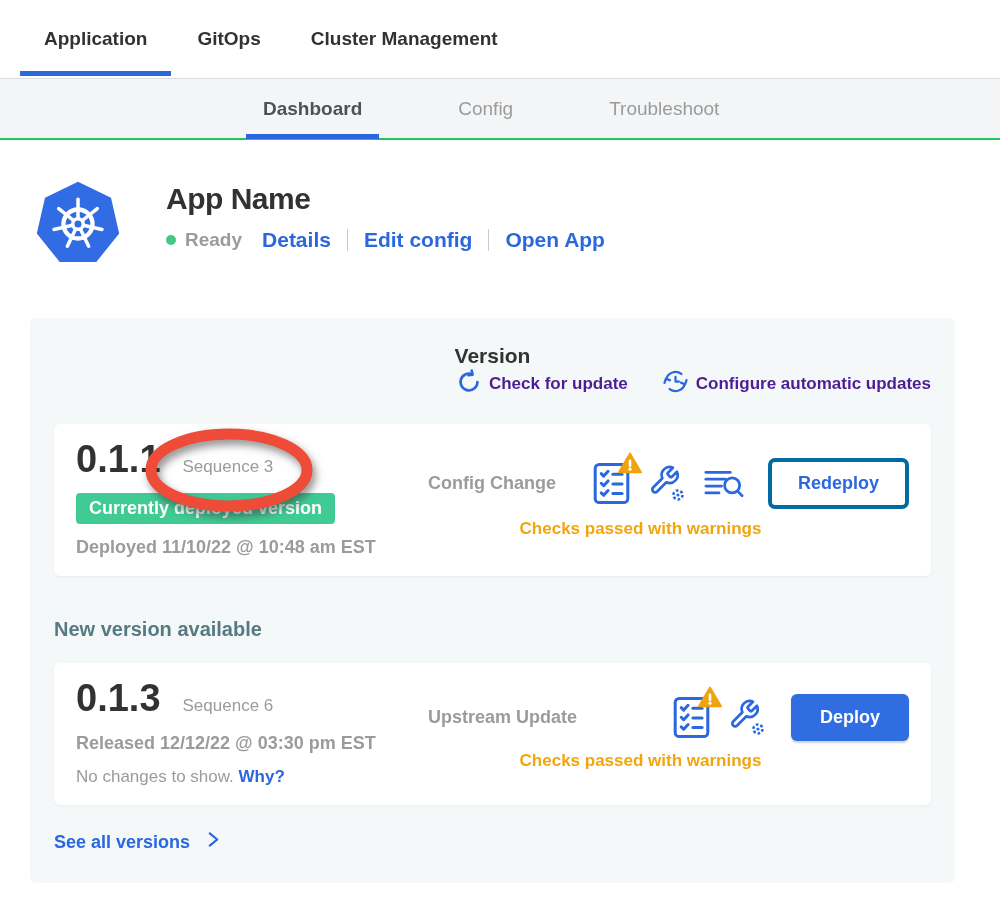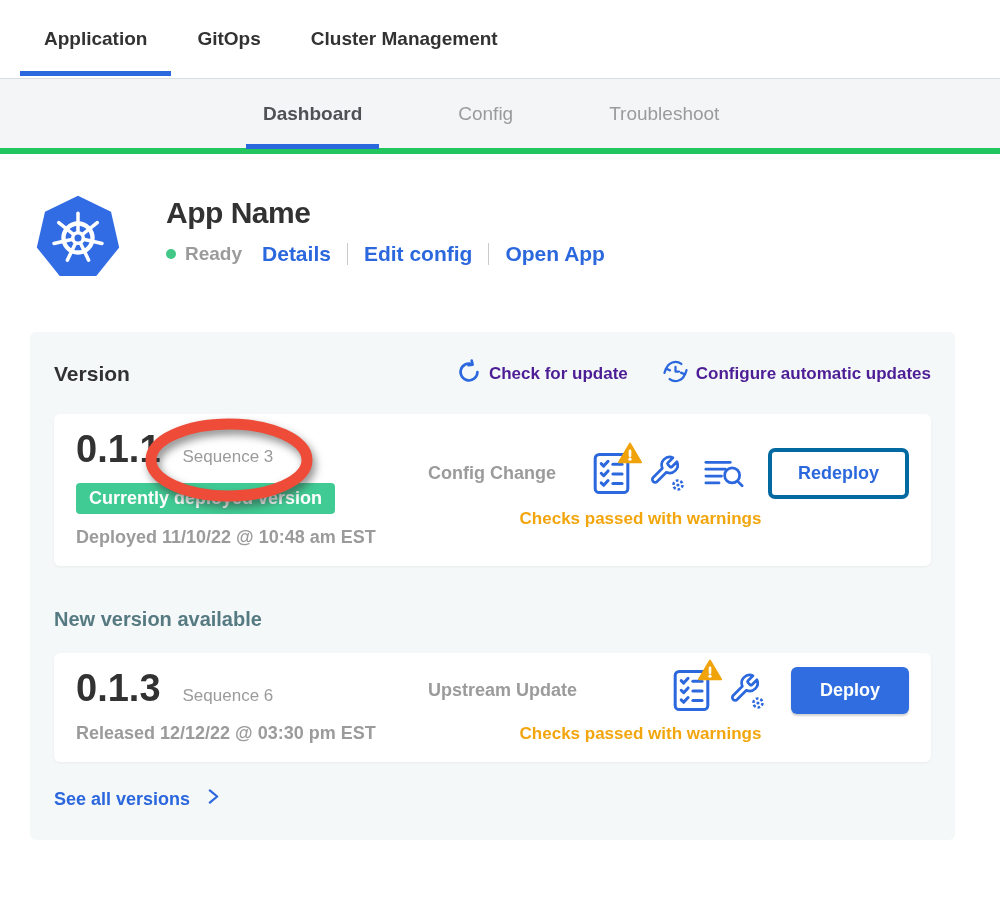--- a/index.html
+++ b/index.html
@@ -6,41 +6,41 @@
   html,body { width:1000px; height:898px; overflow:hidden; background:#fff;
               font-family:"Liberation Sans", sans-serif; color:#323232; }
 
   
   .pnav { display:flex; align-items:stretch; height:78px; padding-left:20px; gap:2px; background:#fff; }
   .pnav-item { position:relative; display:flex; align-items:center; padding:0 24px;
                font-size:19px; font-weight:700; color:#323232; cursor:pointer; white-space:nowrap; }
   .pnav-item.active::after { content:""; position:absolute; left:0; right:0; bottom:2px; height:5px; background:#2b67dd; }
 
   
-  .snav { display:flex; align-items:stretch; height:76px; padding-left:246px; gap:62px;
-          background:#f4f5f6; border-top:1px solid #d9dcde; border-bottom:6px solid #22c55e; }
+  .snav { display:flex; align-items:stretch; height:62px; padding-left:246px; gap:62px;
+          background:#f4f5f6; border-top:1px solid #d9dcde; border-bottom:2px solid #22c55e; }
   .snav-item { position:relative; display:flex; align-items:center; padding:0 17px;
                font-size:19px; color:#9b9b9b; font-weight:500; cursor:pointer; white-space:nowrap; }
   .snav-item.active { color:#4f5255; font-weight:700; }
   .snav-item.active::after { content:""; position:absolute; left:0; right:0; bottom:-1px; height:5px; background:#2b67dd; }
 
   
   .app-header { display:flex; align-items:flex-start; margin:40px 0 0 34px; }
   .logo-wrap { width:88px; height:88px; flex:0 0 auto; }
   .header-text { margin-left:44px; padding-top:2px; }
   .app-title { font-size:30px; font-weight:700; letter-spacing:-0.5px; color:#323232; }
   .status-row { display:flex; align-items:center; margin-top:12px; }
   .status-dot { width:10px; height:10px; border-radius:50%; background:#42c787; margin-right:9px; }
   .status-text { font-size:19px; font-weight:700; color:#9b9b9b; margin-right:20px; }
   .hlink { font-size:21px; font-weight:700; color:#2b67dd; cursor:pointer; }
   .vsep { width:1px; height:22px; background:#c7cbce; margin:0 16px; }
 
   
   .version-card { margin:50px 45px 0 30px; background:#f5f8f9; border-radius:6px; padding:26px 24px 30px; }
-  .vc-header { display:flex; align-items:center; }
+  .vc-header { display:flex; align-items:center;flex-direction:column; }
   .vc-title { font-size:21px; font-weight:700; color:#323232; }
   .vc-actions { margin-left:auto; display:flex; align-items:center; gap:34px; }
   .vc-action { display:flex; align-items:center; gap:7px; color:#4c1d95; font-size:17px; font-weight:700; cursor:pointer; }
 
   .inner-card { background:#fff; border-radius:6px; margin-top:24px; padding:14px 22px 18px;
                 display:flex; box-shadow:0 1px 3px rgba(0,0,0,.05); }
   .col-left { flex:0 0 352px; }
   .version-line { display:flex; align-items:baseline; }
   .version-number { font-size:38px; font-weight:700; color:#323232; }
   .sequence-wrap { position:relative; display:inline-block; margin-left:22px; }
@@ -214,20 +214,24 @@
   
   <div class="inner-card card-available">
     <div class="col-left">
       <div class="version-line">
         <span class="version-number">0.1.3</span>
         <span class="sequence-wrap">
           <span class="sequence">Sequence 6</span>
         </span>
       </div>
       <div class="meta">Released 12/12/22 @ 03:30 pm EST</div>
+      <div class="no-changes">
+        <span>No changes to show.</span>
+        <span class="why">Why?</span>
+      </div>
     </div>
     <div class="col-right">
       <div class="action-row">
         <span class="source-label">Upstream Update</span>
         <span class="icon-group">
           <span class="icon-stack">
             <svg viewBox="0 0 27 31" width="37" height="43" fill="none" stroke="#2b67dd" stroke-width="2.2" stroke-linecap="round" stroke-linejoin="round">
               <rect x="1.6" y="1.6" width="23.8" height="27.8" rx="3"></rect>
               <polyline points="6,8.3 7.8,10.1 11,6.6"></polyline>
                 <line x1="14.5" y1="8.8" x2="21.2" y2="8.8"></line>

